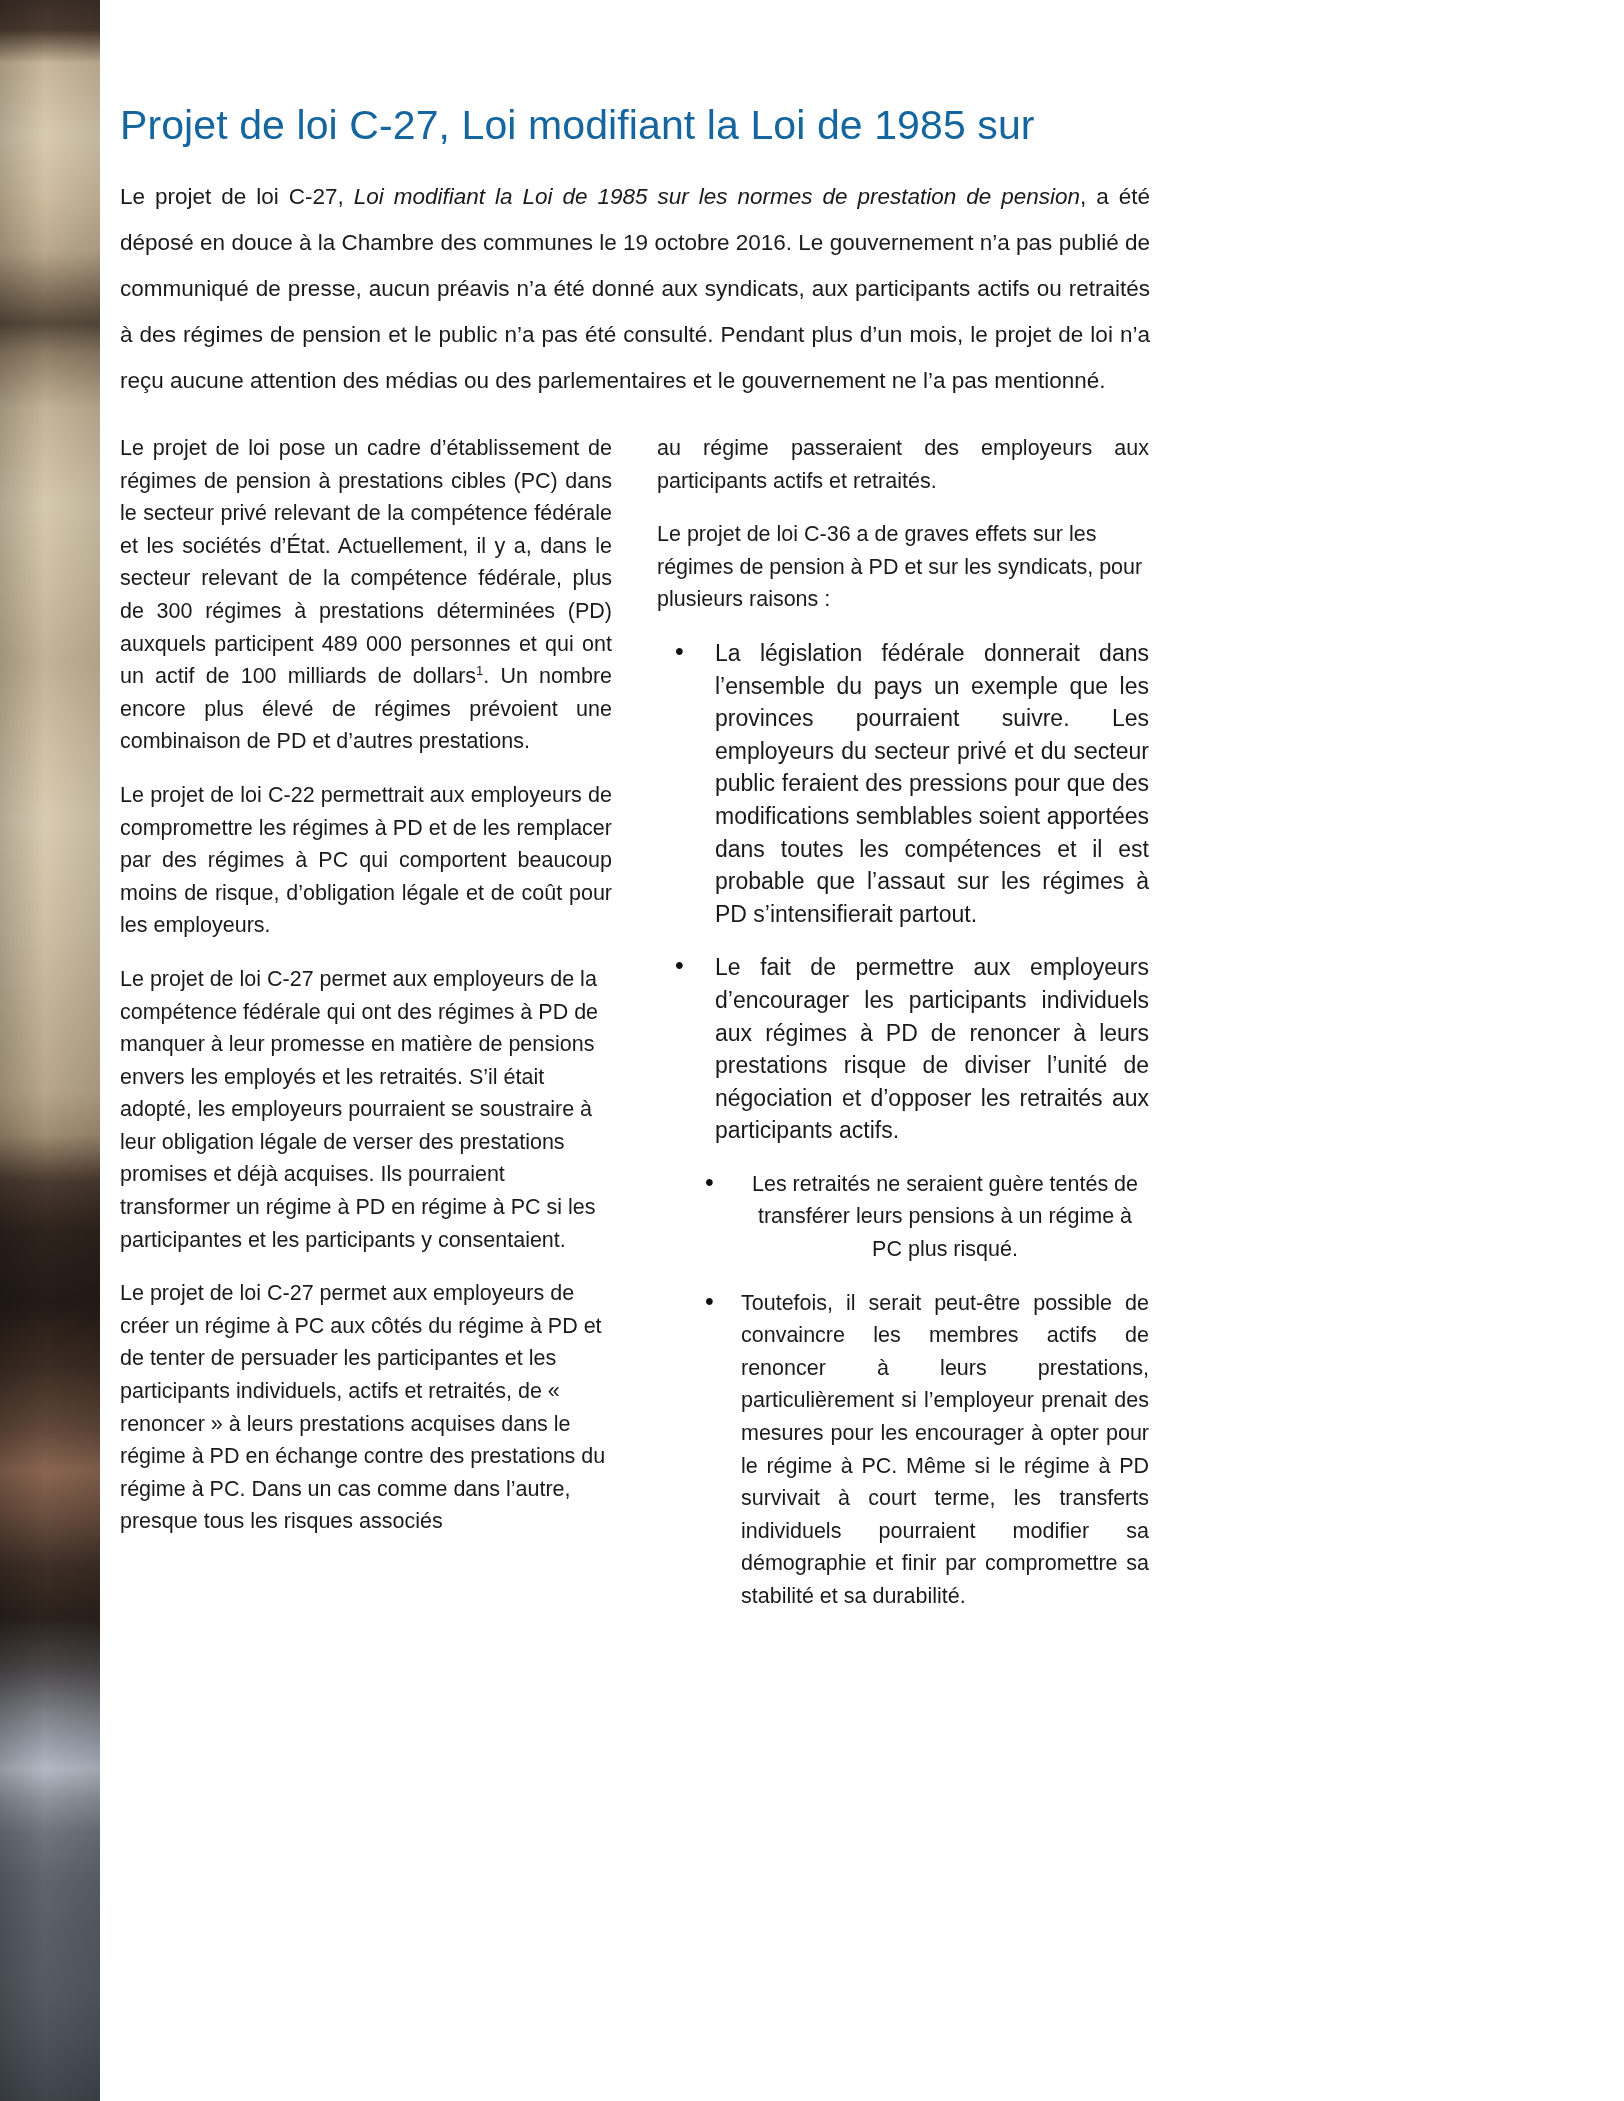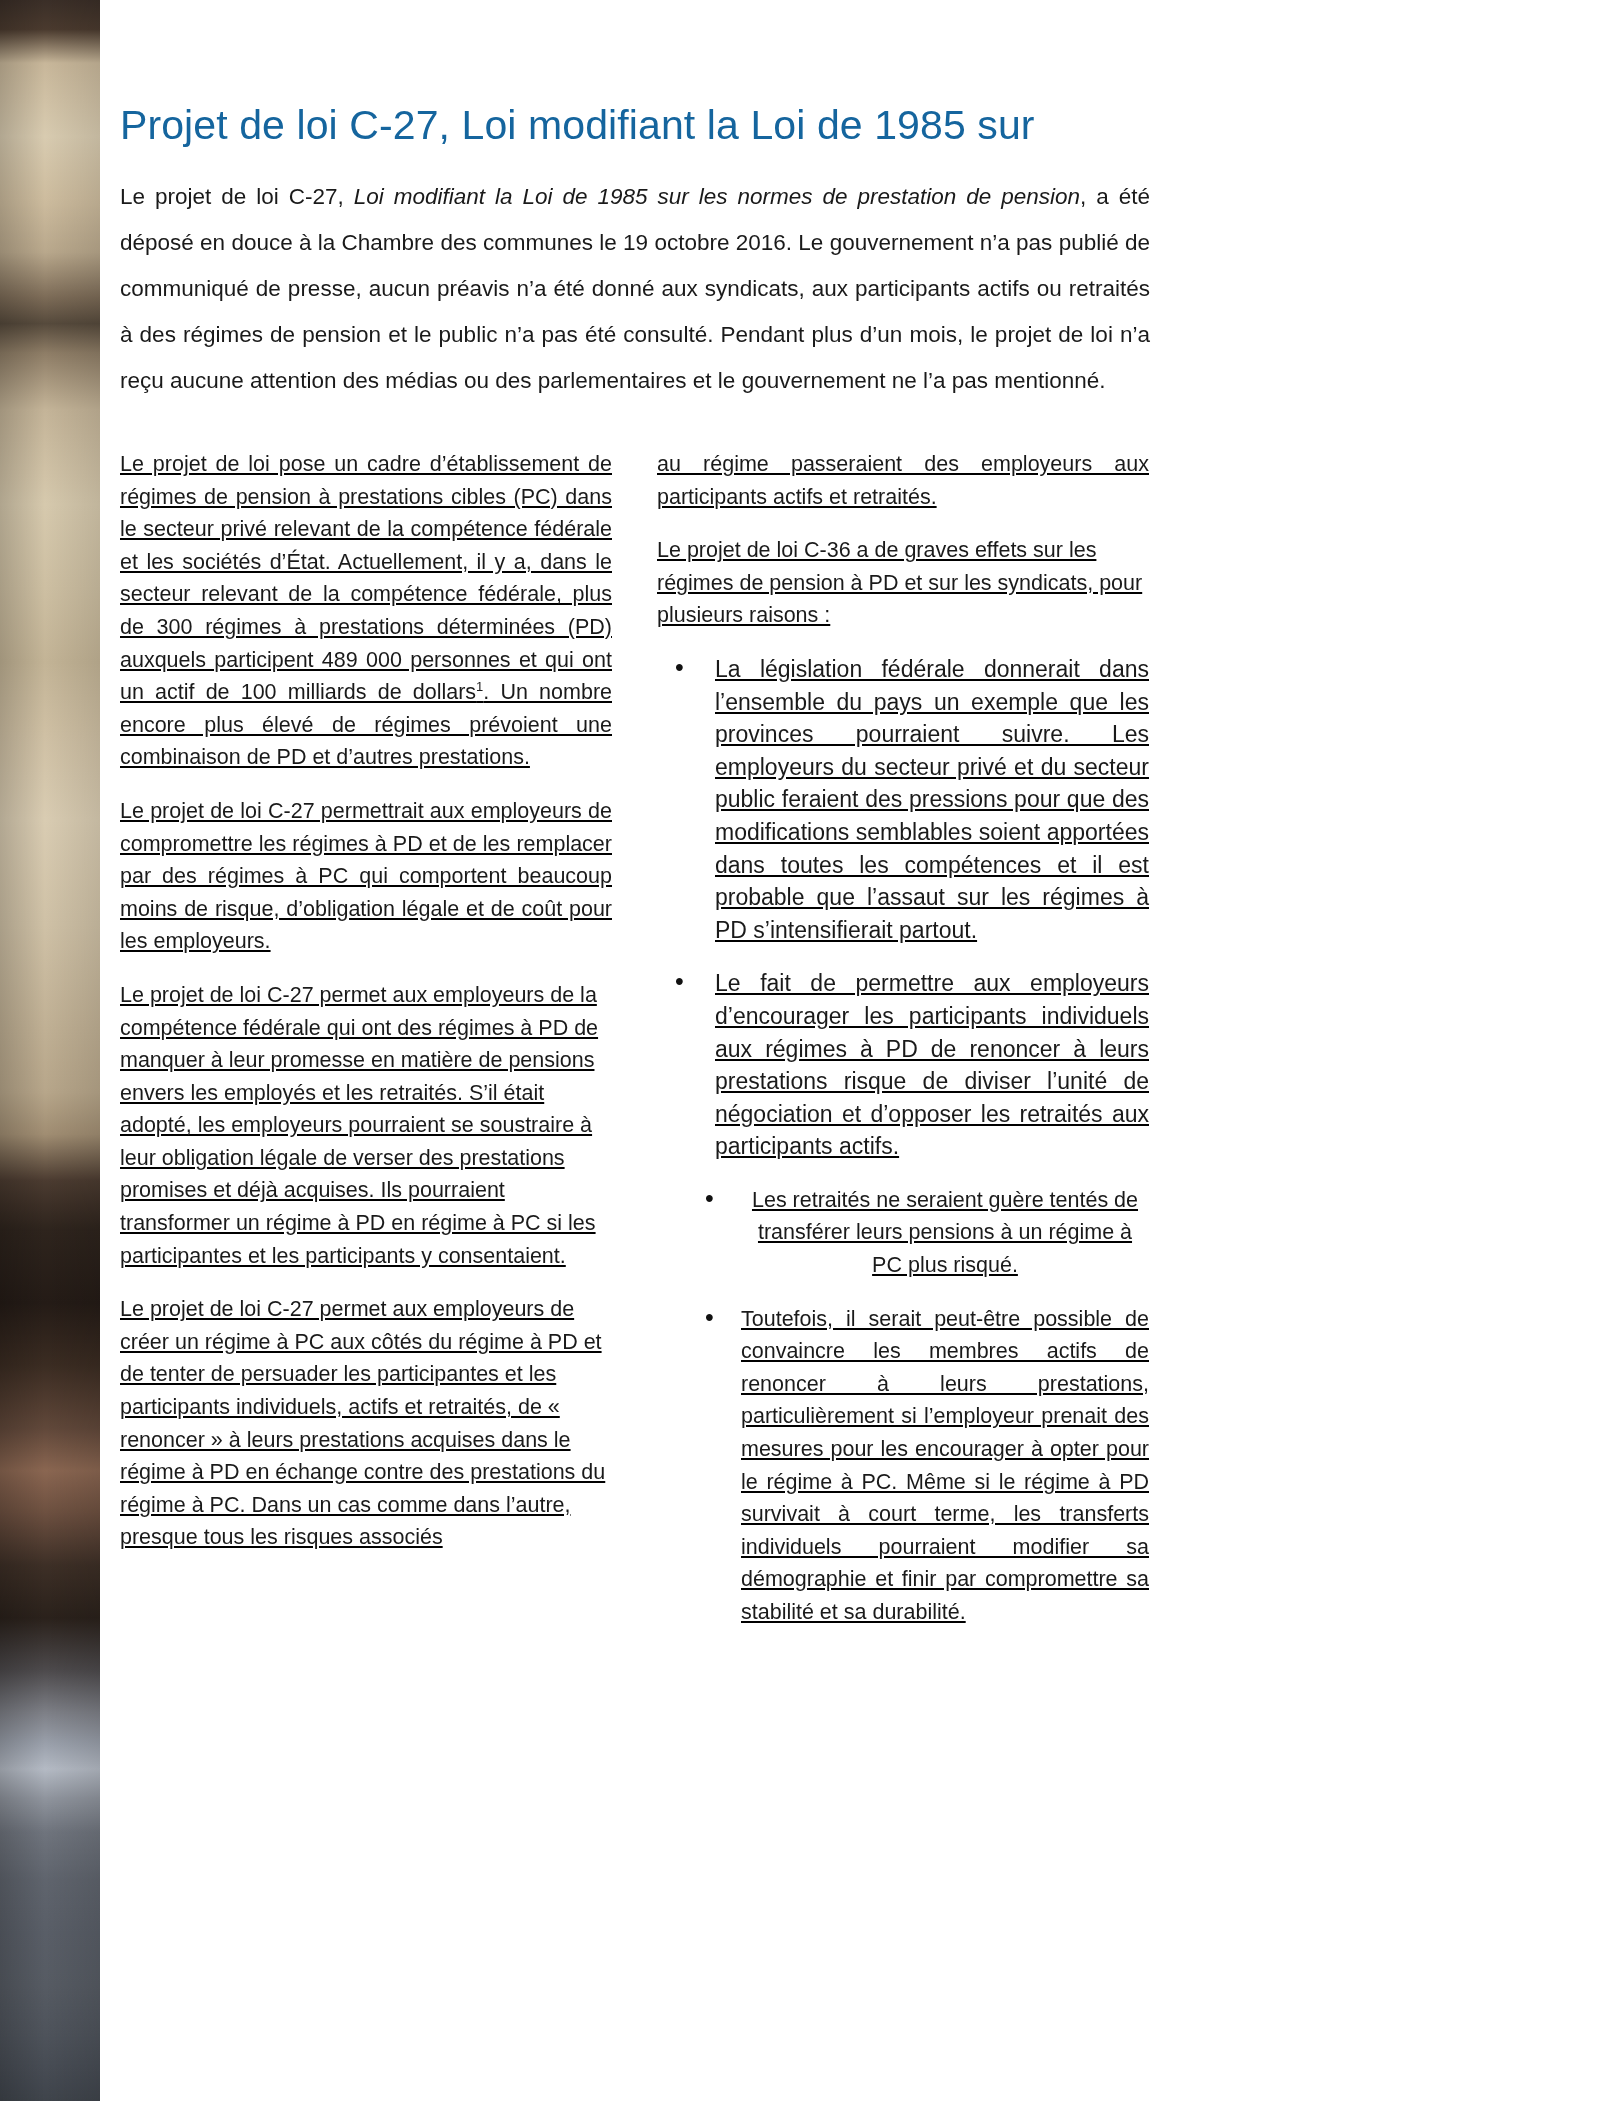--- a/index.html
+++ b/index.html
@@ -95,23 +95,22 @@
     text-align:justify;
     width:1030px;
     margin-bottom:6px;
   }
   p.intro em { font-style:italic; }
 
   
   #columns {
     display:flex;
     gap:45px;
-    margin-top:44px;
+    margin-top:28px;
     width:1030px;
-    text-decoration:underline;
   }
   .col { width:492px; }
 
   .col p {
     font-size:21.5px;
     line-height:32.6px;
     color:#1a1a1a;
     margin-bottom:21px;
   }
   .col p.j { text-align:justify; }
@@ -167,21 +166,21 @@
     </h1>
 
     <p class="intro"><span>Le projet de loi C-27, </span><em>Loi modifiant la Loi de 1985 sur les normes de prestation de pension</em><span>, a été déposé en douce à la Chambre des communes le 19 octobre 2016. Le gouvernement n’a pas publié de communiqué de presse, aucun préavis n’a été donné aux syndicats, aux participants actifs ou retraités à des régimes de pension et le public n’a pas été consulté. Pendant plus d’un mois, le projet de loi n’a reçu aucune attention des médias ou des parlementaires et le gouvernement ne l’a pas mentionné.</span></p>
 
     <div id="columns">
 
       <div class="col">
 
         <p class="j"><span>Le projet de loi pose un cadre d’établissement de régimes de pension à prestations cibles (PC) dans le secteur privé relevant de la compétence fédérale et les sociétés d’État. Actuellement, il y a, dans le secteur relevant de la compétence fédérale, plus de 300 régimes à prestations déterminées (PD) auxquels participent 489 000 personnes et qui ont un actif de 100 milliards de dollars</span><sup>1</sup><span>. Un nombre encore plus élevé de régimes prévoient une combinaison de PD et d’autres prestations.</span></p>
 
-        <p class="j">Le projet de loi C-27 permettrait aux employeurs de compromettre les régimes à PD et de les remplacer par des régimes à PC qui comportent beaucoup moins de risque, d’obligation légale et de coût pour les employeurs.</p>
+        <p class="j">Le projet de loi C-22 permettrait aux employeurs de compromettre les régimes à PD et de les remplacer par des régimes à PC qui comportent beaucoup moins de risque, d’obligation légale et de coût pour les employeurs.</p>
 
         <p class="l">Le projet de loi C-27 permet aux employeurs de la compétence fédérale qui ont des régimes à PD de manquer à leur promesse en matière de pensions envers les employés et les retraités. S’il était adopté, les employeurs pourraient se soustraire à leur obligation légale de verser des prestations promises et déjà acquises. Ils pourraient transformer un régime à PD en régime à PC si les participantes et les participants y consentaient.</p>
 
         <p class="l">Le projet de loi C-27 permet aux employeurs de créer un régime à PC aux côtés du régime à PD et de tenter de persuader les participantes et les participants individuels, actifs et retraités, de « renoncer » à leurs prestations acquises dans le régime à PD en échange contre des prestations du régime à PC. Dans un cas comme dans l’autre, presque tous les risques associés</p>
 
       </div>
 
       <div class="col">
 
         <p class="j">au régime passeraient des employeurs aux participants actifs et retraités.</p>

